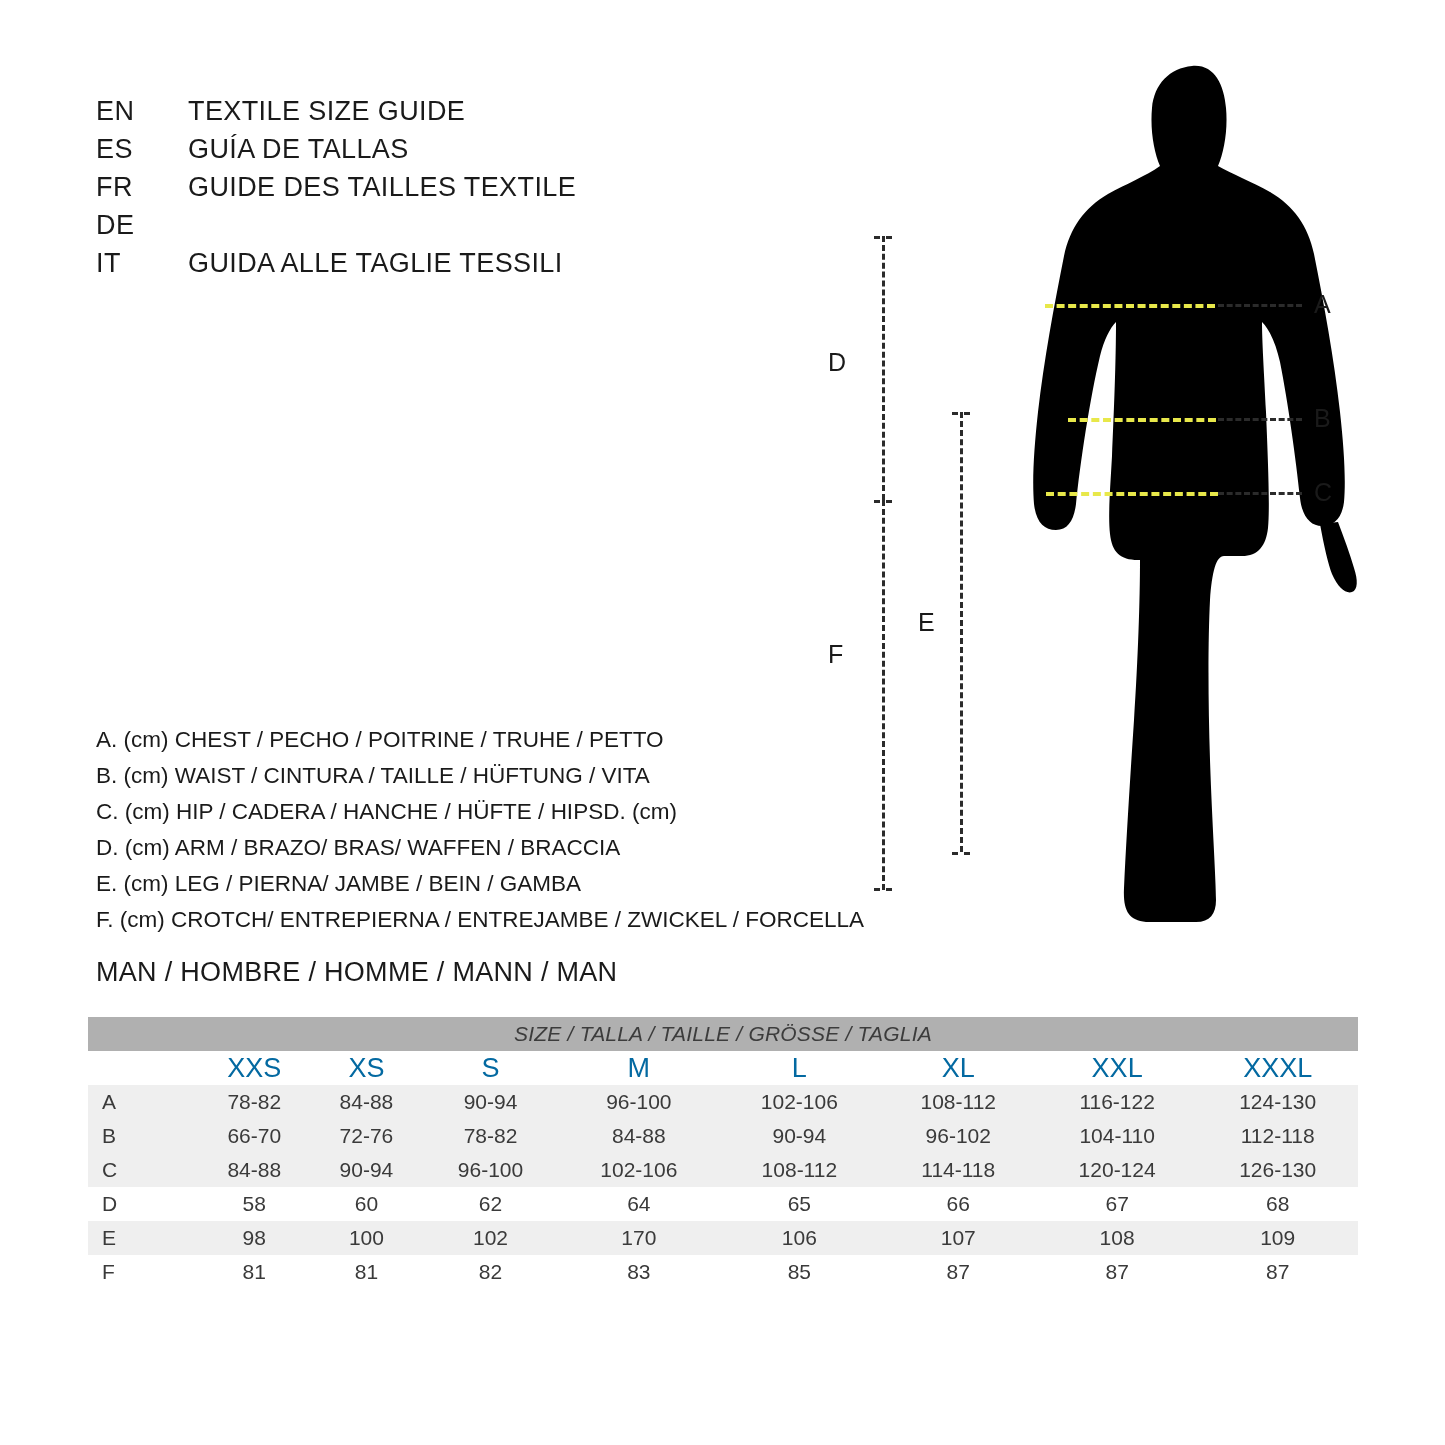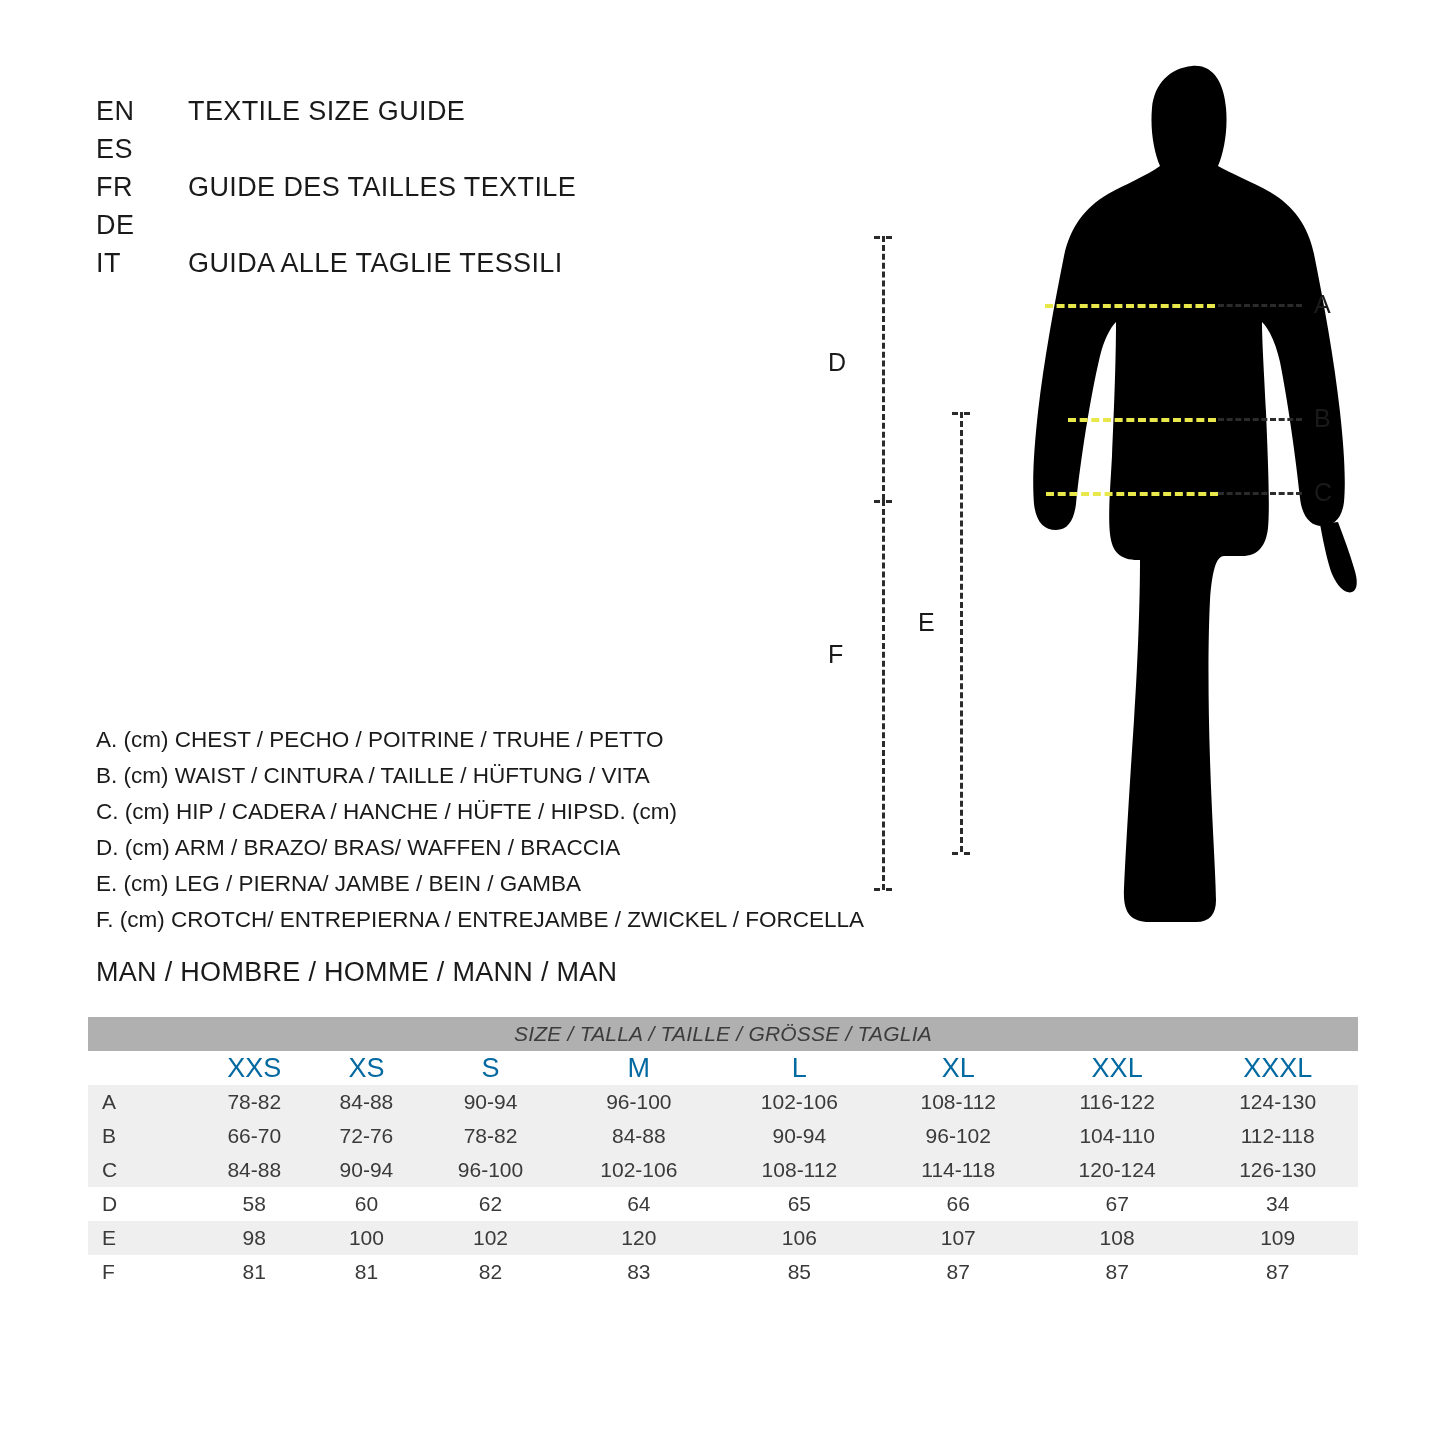--- a/index.html
+++ b/index.html
@@ -155,20 +155,21 @@
 
 <div class="page">
 
   <div class="titles">
     <div class="title-row">
       <span class="title-lang">EN</span>
       <span class="title-text">TEXTILE SIZE GUIDE</span>
     </div>
     <div class="title-row">
       <span class="title-lang">ES</span>
+      <span class="title-text">GUÍA DE TALLAS</span>
     </div>
     <div class="title-row">
       <span class="title-lang">FR</span>
       <span class="title-text">GUIDE DES TAILLES TEXTILE</span>
     </div>
     <div class="title-row">
       <span class="title-lang">DE</span>
     </div>
     <div class="title-row">
       <span class="title-lang">IT</span>
@@ -316,28 +317,28 @@
         </tr>
         <tr class="plain">
           <td class="col-label">D</td>
           <td>58</td>
           <td>60</td>
           <td>62</td>
           <td>64</td>
           <td>65</td>
           <td>66</td>
           <td>67</td>
-          <td>34</td>
+          <td>68</td>
         </tr>
         <tr class="shade">
           <td class="col-label">E</td>
           <td>98</td>
           <td>100</td>
           <td>102</td>
-          <td>120</td>
+          <td>170</td>
           <td>106</td>
           <td>107</td>
           <td>108</td>
           <td>109</td>
         </tr>
         <tr class="plain">
           <td class="col-label">F</td>
           <td>81</td>
           <td>81</td>
           <td>82</td>

